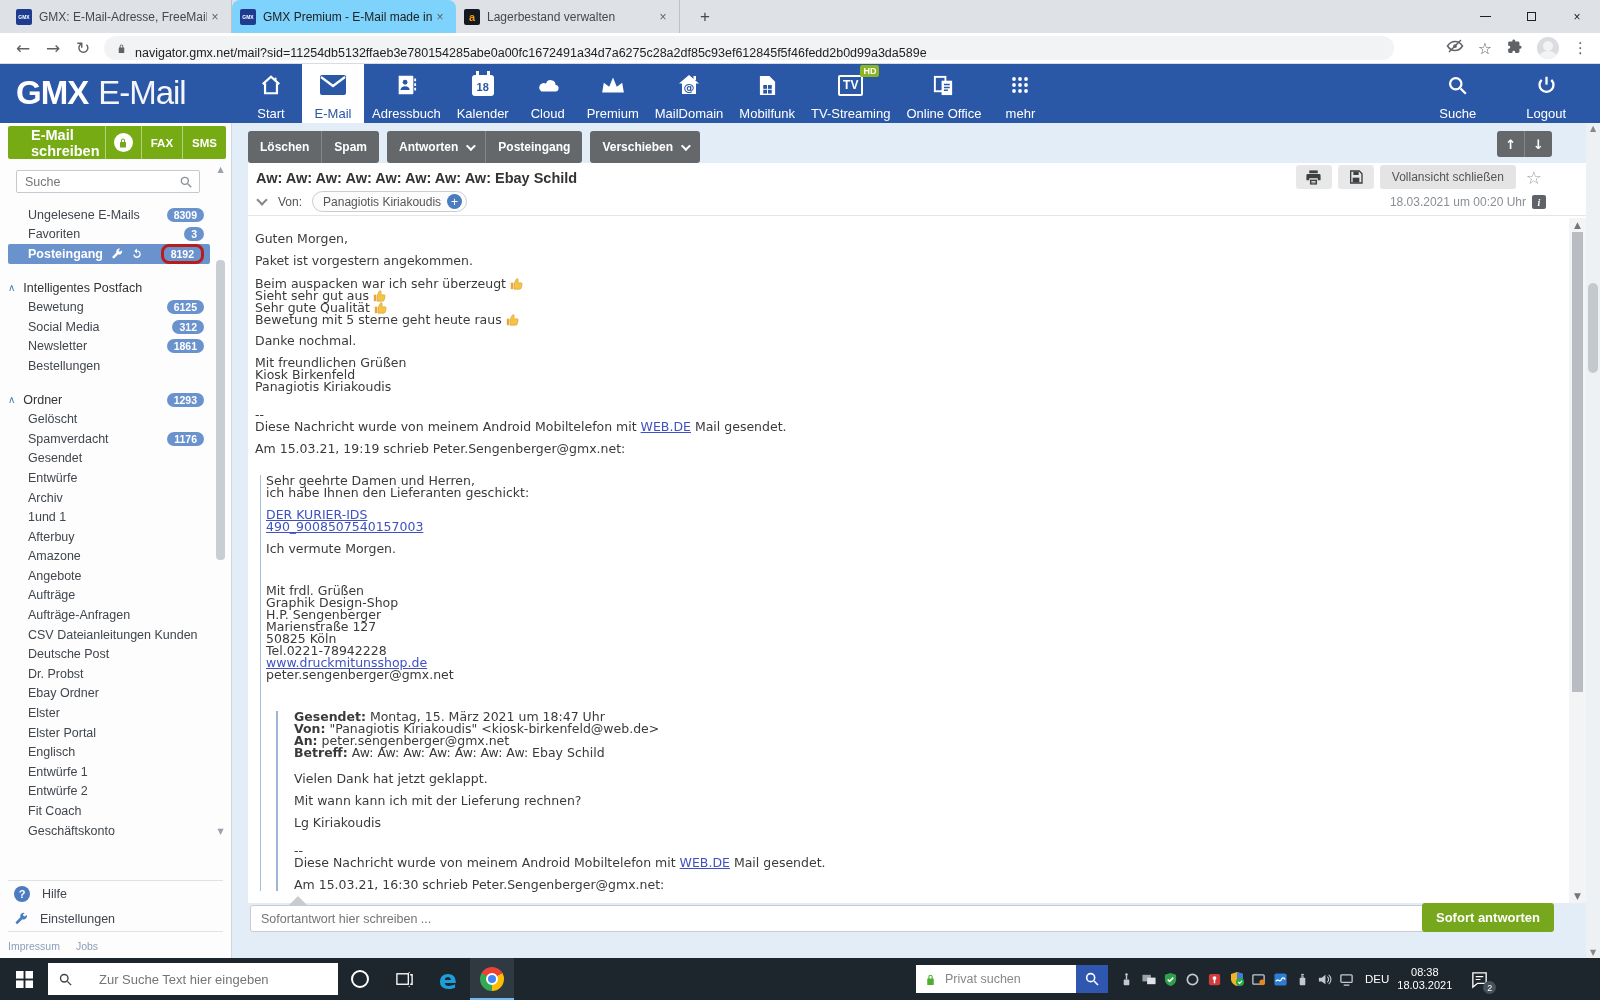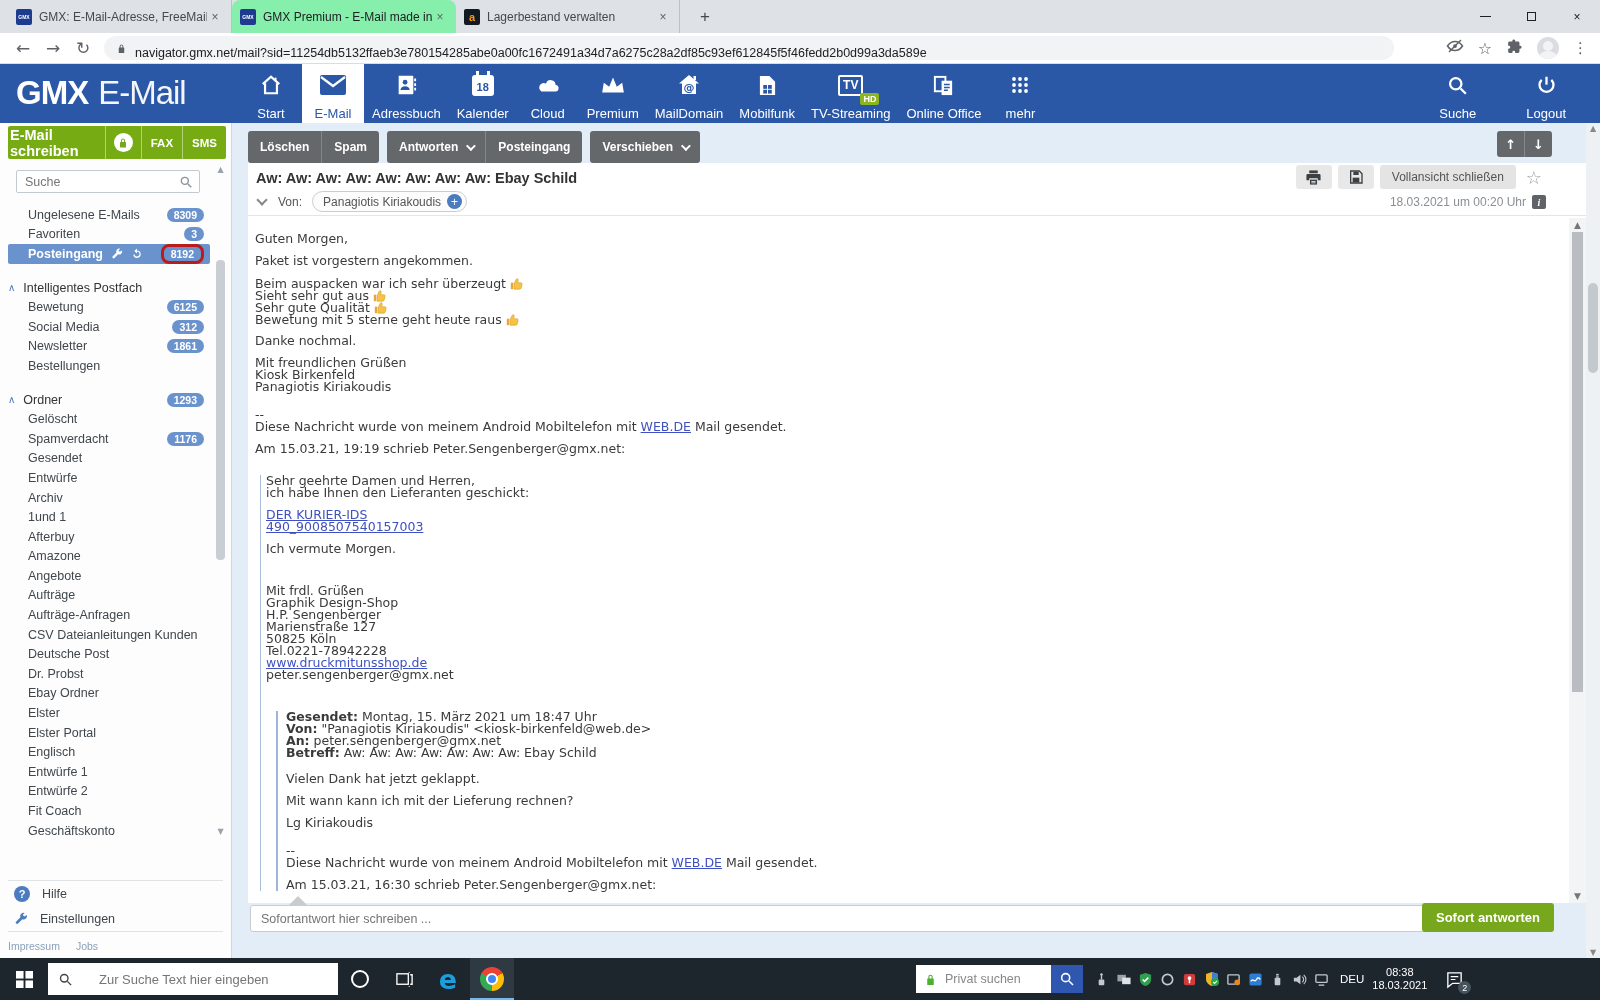--- a/index.html
+++ b/index.html
@@ -5,21 +5,21 @@
   html,body{margin:0;padding:0;background:#000;}
   *{box-sizing:border-box;}
   .stage{position:relative;width:1600px;height:1000px;overflow:hidden;
          font-family:"Liberation Sans",sans-serif;background:#e3edf7;}
 
   
   .tabstrip{position:absolute;left:0;top:0;width:1600px;height:33px;background:#dee1e6;}
   .tabs{position:absolute;left:8px;top:0;height:33px;display:flex;}
   .tab{position:relative;width:224px;height:33px;display:flex;align-items:center;
        padding:0 8px;color:#45494d;font-size:12px;border-right:1px solid #bdc1c6;cursor:default;}
-  .tab.active{background:#86efac;border-radius:8px 8px 0 0;border-right:none;color:#202124;z-index:2;}
+  .tab.active{background:#7dd3fc;border-radius:8px 8px 0 0;border-right:none;color:#202124;z-index:2;}
   .fav{flex:0 0 16px;width:16px;height:16px;border-radius:2px;display:flex;align-items:center;justify-content:center;
        font-size:5px;font-weight:bold;color:#fff;margin-right:7px;}
   .fav.gmx{background:#1d3c8f;}
   .fav.amazon{background:#131921;color:#f90;font-size:11px;font-weight:bold;}
   .tab-title{flex:1;white-space:nowrap;overflow:hidden;}
   .tab-close{flex:0 0 16px;text-align:center;color:#5f6368;font-size:12px;}
   .newtab-btn{position:absolute;left:692px;top:4px;width:26px;height:26px;text-align:center;
        line-height:25px;font-size:17px;color:#45494d;}
   .wincontrols{position:absolute;right:0;top:0;height:33px;display:flex;}
   .wc{width:46px;height:33px;display:flex;align-items:center;justify-content:center;color:#202124;font-size:12px;}
@@ -52,29 +52,29 @@
   .nav-item.active{background:#fff;color:#2b57a7;--envbg:#fff;}
   .nav-ic{height:30px;display:flex;align-items:center;justify-content:center;position:relative;}
   .nav-label{font-size:13px;margin-top:6px;white-space:nowrap;}
   .cal{display:block;width:22px;height:21px;background:#fff;border-radius:3px;position:relative;
        text-align:center;font-size:11px;font-weight:bold;color:#2b57a7;line-height:24px;}
   .cal::before,.cal::after{content:"";position:absolute;top:-4px;width:3px;height:5px;background:#fff;}
   .cal::before{left:4px;} .cal::after{right:4px;}
   .tvbox{display:inline-block;border:2px solid currentColor;border-radius:2px;padding:0 3px;
          font-size:12px;font-weight:bold;line-height:17px;}
   .hd-badge{position:absolute;top:-5px;right:-16px;background:#8db421;color:#fff;font-size:9px;
-            font-weight:bold;padding:1px 3px;border-radius:2px;margin-top:28px;}
+            font-weight:bold;padding:1px 3px;border-radius:2px;}
   .gmx-right{position:absolute;right:26px;top:0;height:59px;display:flex;gap:34px;}
   .gmx-right .nav-item{min-width:46px;}
 
   
   .sidebar{position:absolute;left:0;top:123px;width:232px;height:835px;background:#fdfdfd;border-right:1px solid #cfd8e0;}
   .compose{position:absolute;left:8px;top:3px;width:218px;height:33px;background:#77ab14;border-radius:2px;
            display:flex;align-items:stretch;color:#fff;}
-  .compose-label{flex:1;display:flex;align-items:center;padding-left:2px;font-size:14.5px;font-weight:bold;}
+  .compose-label{flex:1;display:flex;align-items:center;padding-left:23px;font-size:14.5px;font-weight:bold;}
   .compose-lock{display:flex;align-items:center;padding:0 8px;border-left:1px solid rgba(255,255,255,.45);}
   .lockcirc{width:19px;height:19px;background:#fff;border-radius:50%;display:flex;align-items:center;justify-content:center;}
   .compose-seg{display:flex;align-items:center;padding:0 9px;font-size:11.5px;font-weight:bold;
                border-left:1px solid rgba(255,255,255,.45);}
   .sb-search{position:absolute;left:16px;top:47px;width:184px;height:23px;border:1px solid #c3cad1;border-radius:2px;
              background:#fff;display:flex;align-items:center;padding:0 6px;}
   .sb-search input{border:none;outline:none;flex:1;font-size:12.5px;color:#444;font-family:inherit;background:transparent;min-width:0;}
   .sb-scroll{position:absolute;right:4px;top:42px;width:13px;height:683px;}
   .sb-scroll .arr{position:absolute;left:0;width:13px;font-size:8px;color:#9aa3ab;text-align:center;font-family:"DejaVu Sans",sans-serif;}
   .sb-thumb{position:absolute;left:2px;top:95px;width:9px;height:300px;background:#c9ced4;border-radius:4px;}
@@ -123,21 +123,21 @@
   .date-row{position:absolute;right:40px;top:32px;display:flex;align-items:center;gap:6px;
             color:#8a8f94;font-size:12px;}
   .info-ic{width:14px;height:14px;background:#5f6368;border-radius:2px;color:#fff;font-size:10px;font-weight:bold;
            font-style:italic;display:flex;align-items:center;justify-content:center;font-family:"Liberation Serif",serif;}
   .mail-hr{position:absolute;left:0;top:52px;width:100%;height:1px;background:#e5e5e5;}
   .mail-body{position:absolute;left:7px;top:60px;width:1290px;font-family:"DejaVu Sans",sans-serif;
              font-size:12.5px;line-height:12px;color:#3a3a3a;}
   .mail-p{margin-top:10px;}
   .mail-line{height:12px;white-space:nowrap;overflow:visible;}
   .mail-quote{border-left:1px solid #a9bedb;margin-left:5px;padding-left:5px;margin-top:12px;}
-  .mail-quote .mail-quote{margin-left:10px;padding-left:8px;border-left:2px solid #9db6d8;}
+  .mail-quote .mail-quote{margin-left:10px;padding-left:16px;border-left:2px solid #9db6d8;}
   .mail-body a{color:#3f51c1;text-decoration:underline;cursor:pointer;}
   .thumb-svg{display:inline-block;vertical-align:-2px;}
   .mail-scroll{position:absolute;right:0;top:55px;width:17px;height:685px;background:#f3f4f5;}
   .mail-scroll .arr{position:absolute;left:0;width:17px;text-align:center;color:#777;font-size:9px;font-family:"DejaVu Sans",sans-serif;}
   .mail-thumb{position:absolute;left:3px;top:14px;width:11px;height:460px;background:#b9bdc1;}
 
   
   .reply-row{position:absolute;left:248px;top:905px;width:1338px;height:28px;z-index:5;}
   .reply-input{position:absolute;left:2px;top:0;width:1195px;height:27px;background:#fff;border:1px solid #c8ccd0;
                border-radius:3px;font-size:12.5px;color:#444;padding:0 10px;font-family:inherit;outline:none;}
@@ -158,21 +158,21 @@
   .tb-start{width:48px;height:42px;display:flex;align-items:center;justify-content:center;}
   .tb-searchbox{width:290px;height:32px;background:#fff;display:flex;align-items:center;padding:0 10px;gap:24px;}
   .tb-searchbox input{border:none;outline:none;font-size:13px;color:#333;flex:1;font-family:inherit;background:transparent;min-width:0;}
   .tb-ic{width:44px;height:42px;display:flex;align-items:center;justify-content:center;}
   .tb-ic.active-app{background:#2e3942;box-shadow:inset 0 -2px 0 #76b9ed;}
   .cort{width:18px;height:18px;border:2px solid #fff;border-radius:50%;}
   .edge{color:#1d9dd9;font-size:27px;font-weight:bold;line-height:27px;font-family:"DejaVu Sans",sans-serif;}
   .chrome{position:relative;width:24px;height:24px;border-radius:50%;
           background:conic-gradient(from -60deg,#ea4335 0 120deg,#fbbc05 120deg 240deg,#34a853 240deg 360deg);}
   .chrome::after{content:"";position:absolute;inset:6px;background:#4285f4;border:2px solid #fff;border-radius:50%;}
-  .privat-box{margin-left:402px;width:135px;height:28px;background:#fff;display:flex;align-items:center;gap:8px;padding:0 8px;}
+  .privat-box{margin-left:402px;width:160px;height:28px;background:#fff;display:flex;align-items:center;gap:8px;padding:0 8px;}
   .privat-box span{font-size:12.5px;color:#888;}
   .privat-btn{width:32px;height:28px;background:#2f57b0;display:flex;align-items:center;justify-content:center;}
   .tray{display:flex;align-items:center;gap:5px;margin-left:10px;}
   .tray-ic{width:17px;height:17px;display:flex;align-items:center;justify-content:center;}
   .tray-lang{color:#fff;font-size:11.5px;margin:0 8px 0 10px;}
   .tray-clock{color:#fff;font-size:11px;text-align:center;line-height:13px;margin-right:14px;}
   .tray-notif{position:relative;width:26px;height:26px;display:flex;align-items:center;justify-content:center;}
   .notif-badge{position:absolute;right:-4px;bottom:-2px;width:13px;height:13px;border-radius:50%;background:#46525c;
                color:#fff;font-size:9px;display:flex;align-items:center;justify-content:center;}
 </style>

